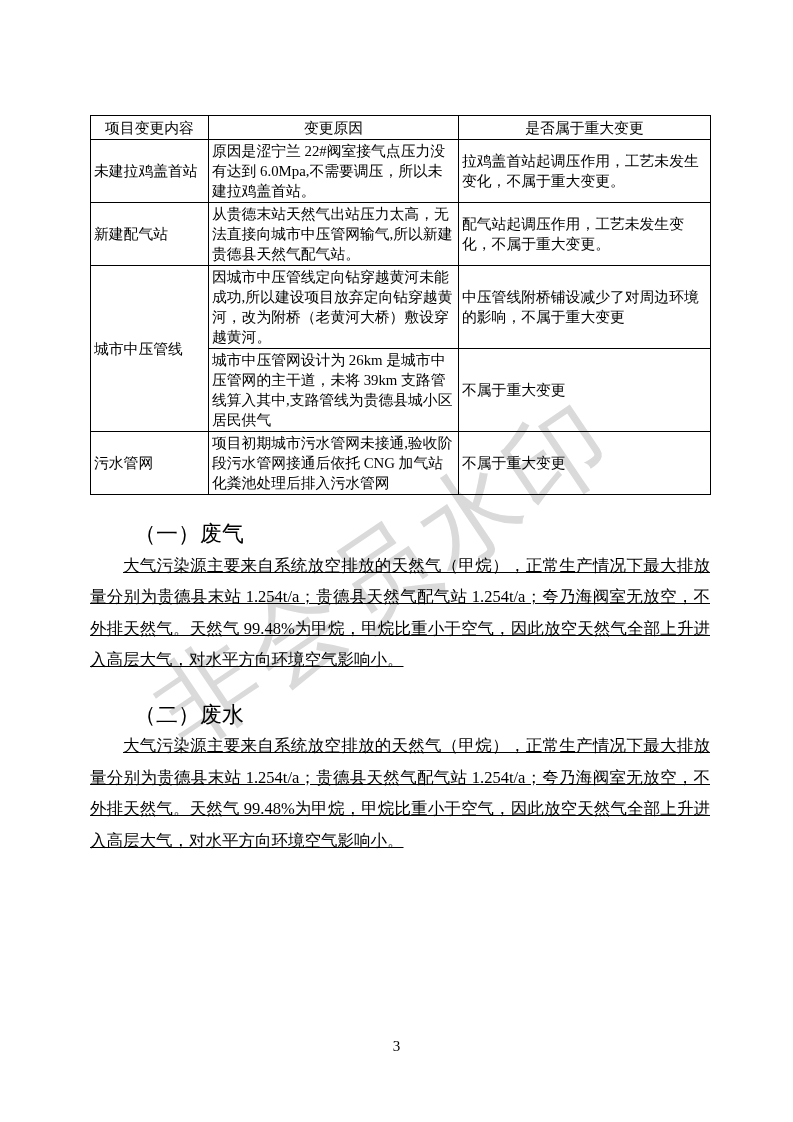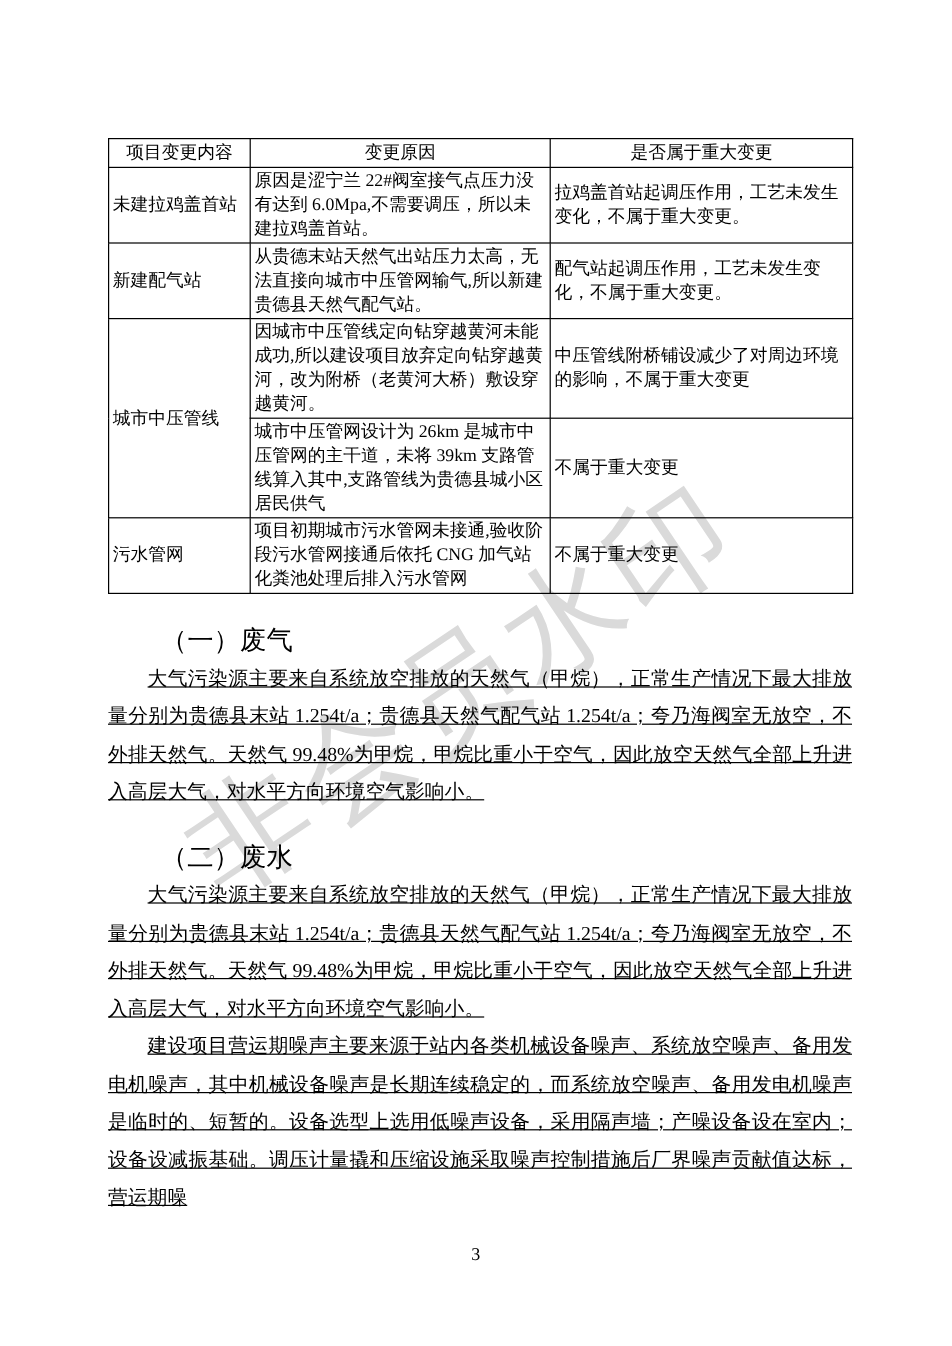--- a/index.html
+++ b/index.html
@@ -126,19 +126,18 @@
       </tbody>
     </table>
 
 
     <div class="sub-heading">（一）废气</div>
     <p class="body">大气污染源主要来自系统放空排放的天然气（甲烷），正常生产情况下最大排放量分别为贵德县末站 1.254t/a；贵德县天然气配气站 1.254t/a；夸乃海阀室无放空，不外排天然气。天然气 99.48%为甲烷，甲烷比重小于空气，因此放空天然气全部上升进入高层大气，对水平方向环境空气影响小。</p>
 
     <div class="sub-heading">（二）废水</div>
     <p class="body">大气污染源主要来自系统放空排放的天然气（甲烷），正常生产情况下最大排放量分别为贵德县末站 1.254t/a；贵德县天然气配气站 1.254t/a；夸乃海阀室无放空，不外排天然气。天然气 99.48%为甲烷，甲烷比重小于空气，因此放空天然气全部上升进入高层大气，对水平方向环境空气影响小。</p>
 
-    <p class="body">建设项目营运期噪声主要来源于站内各类机械设备噪声、系统放空噪声、备用发电机噪声，其中机械设备噪声是长期连续稳定的，而系统放空噪声、备用发电机噪声是临时的、短暂的。设备选型上选用低噪声设备，采用隔声墙；产噪设备设在室内；设备设减振基础。调压计量撬和压缩设施采取噪声控制措施后厂界噪声贡献值达标，营运期噪</p>
 
   </div>
 
   <div class="page-number">3</div>
 
 </div>
 
 </body></html>

